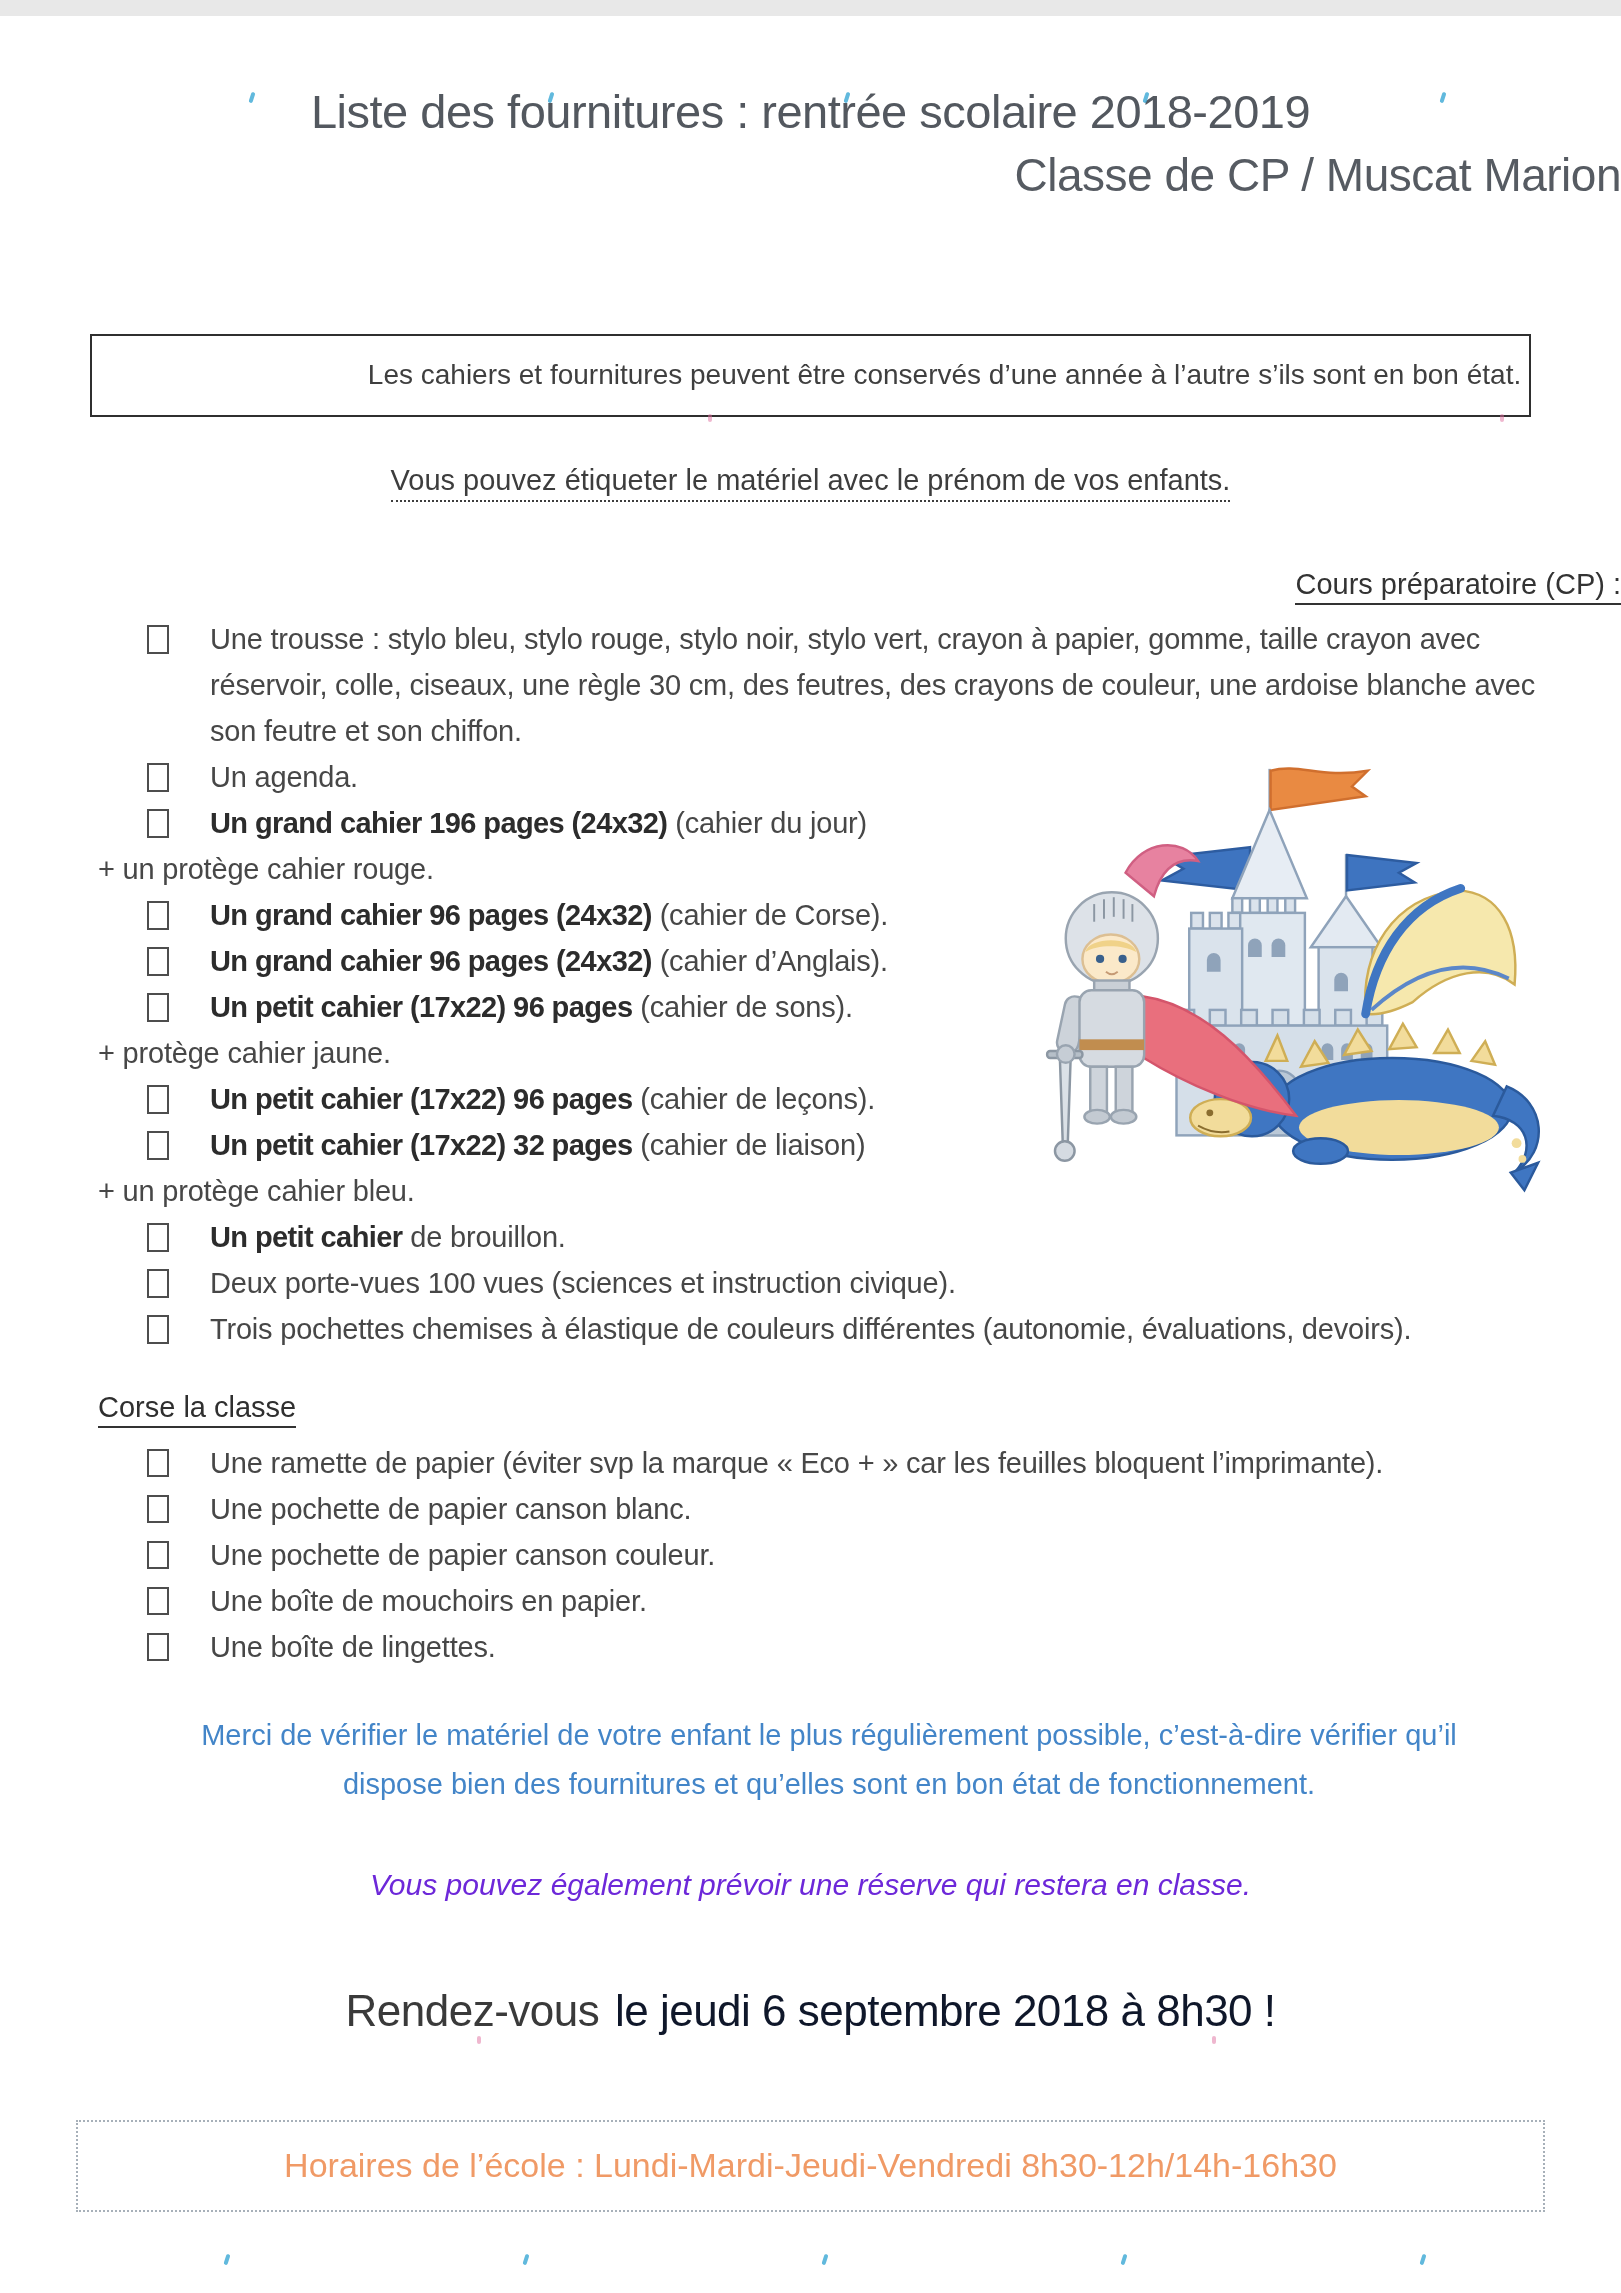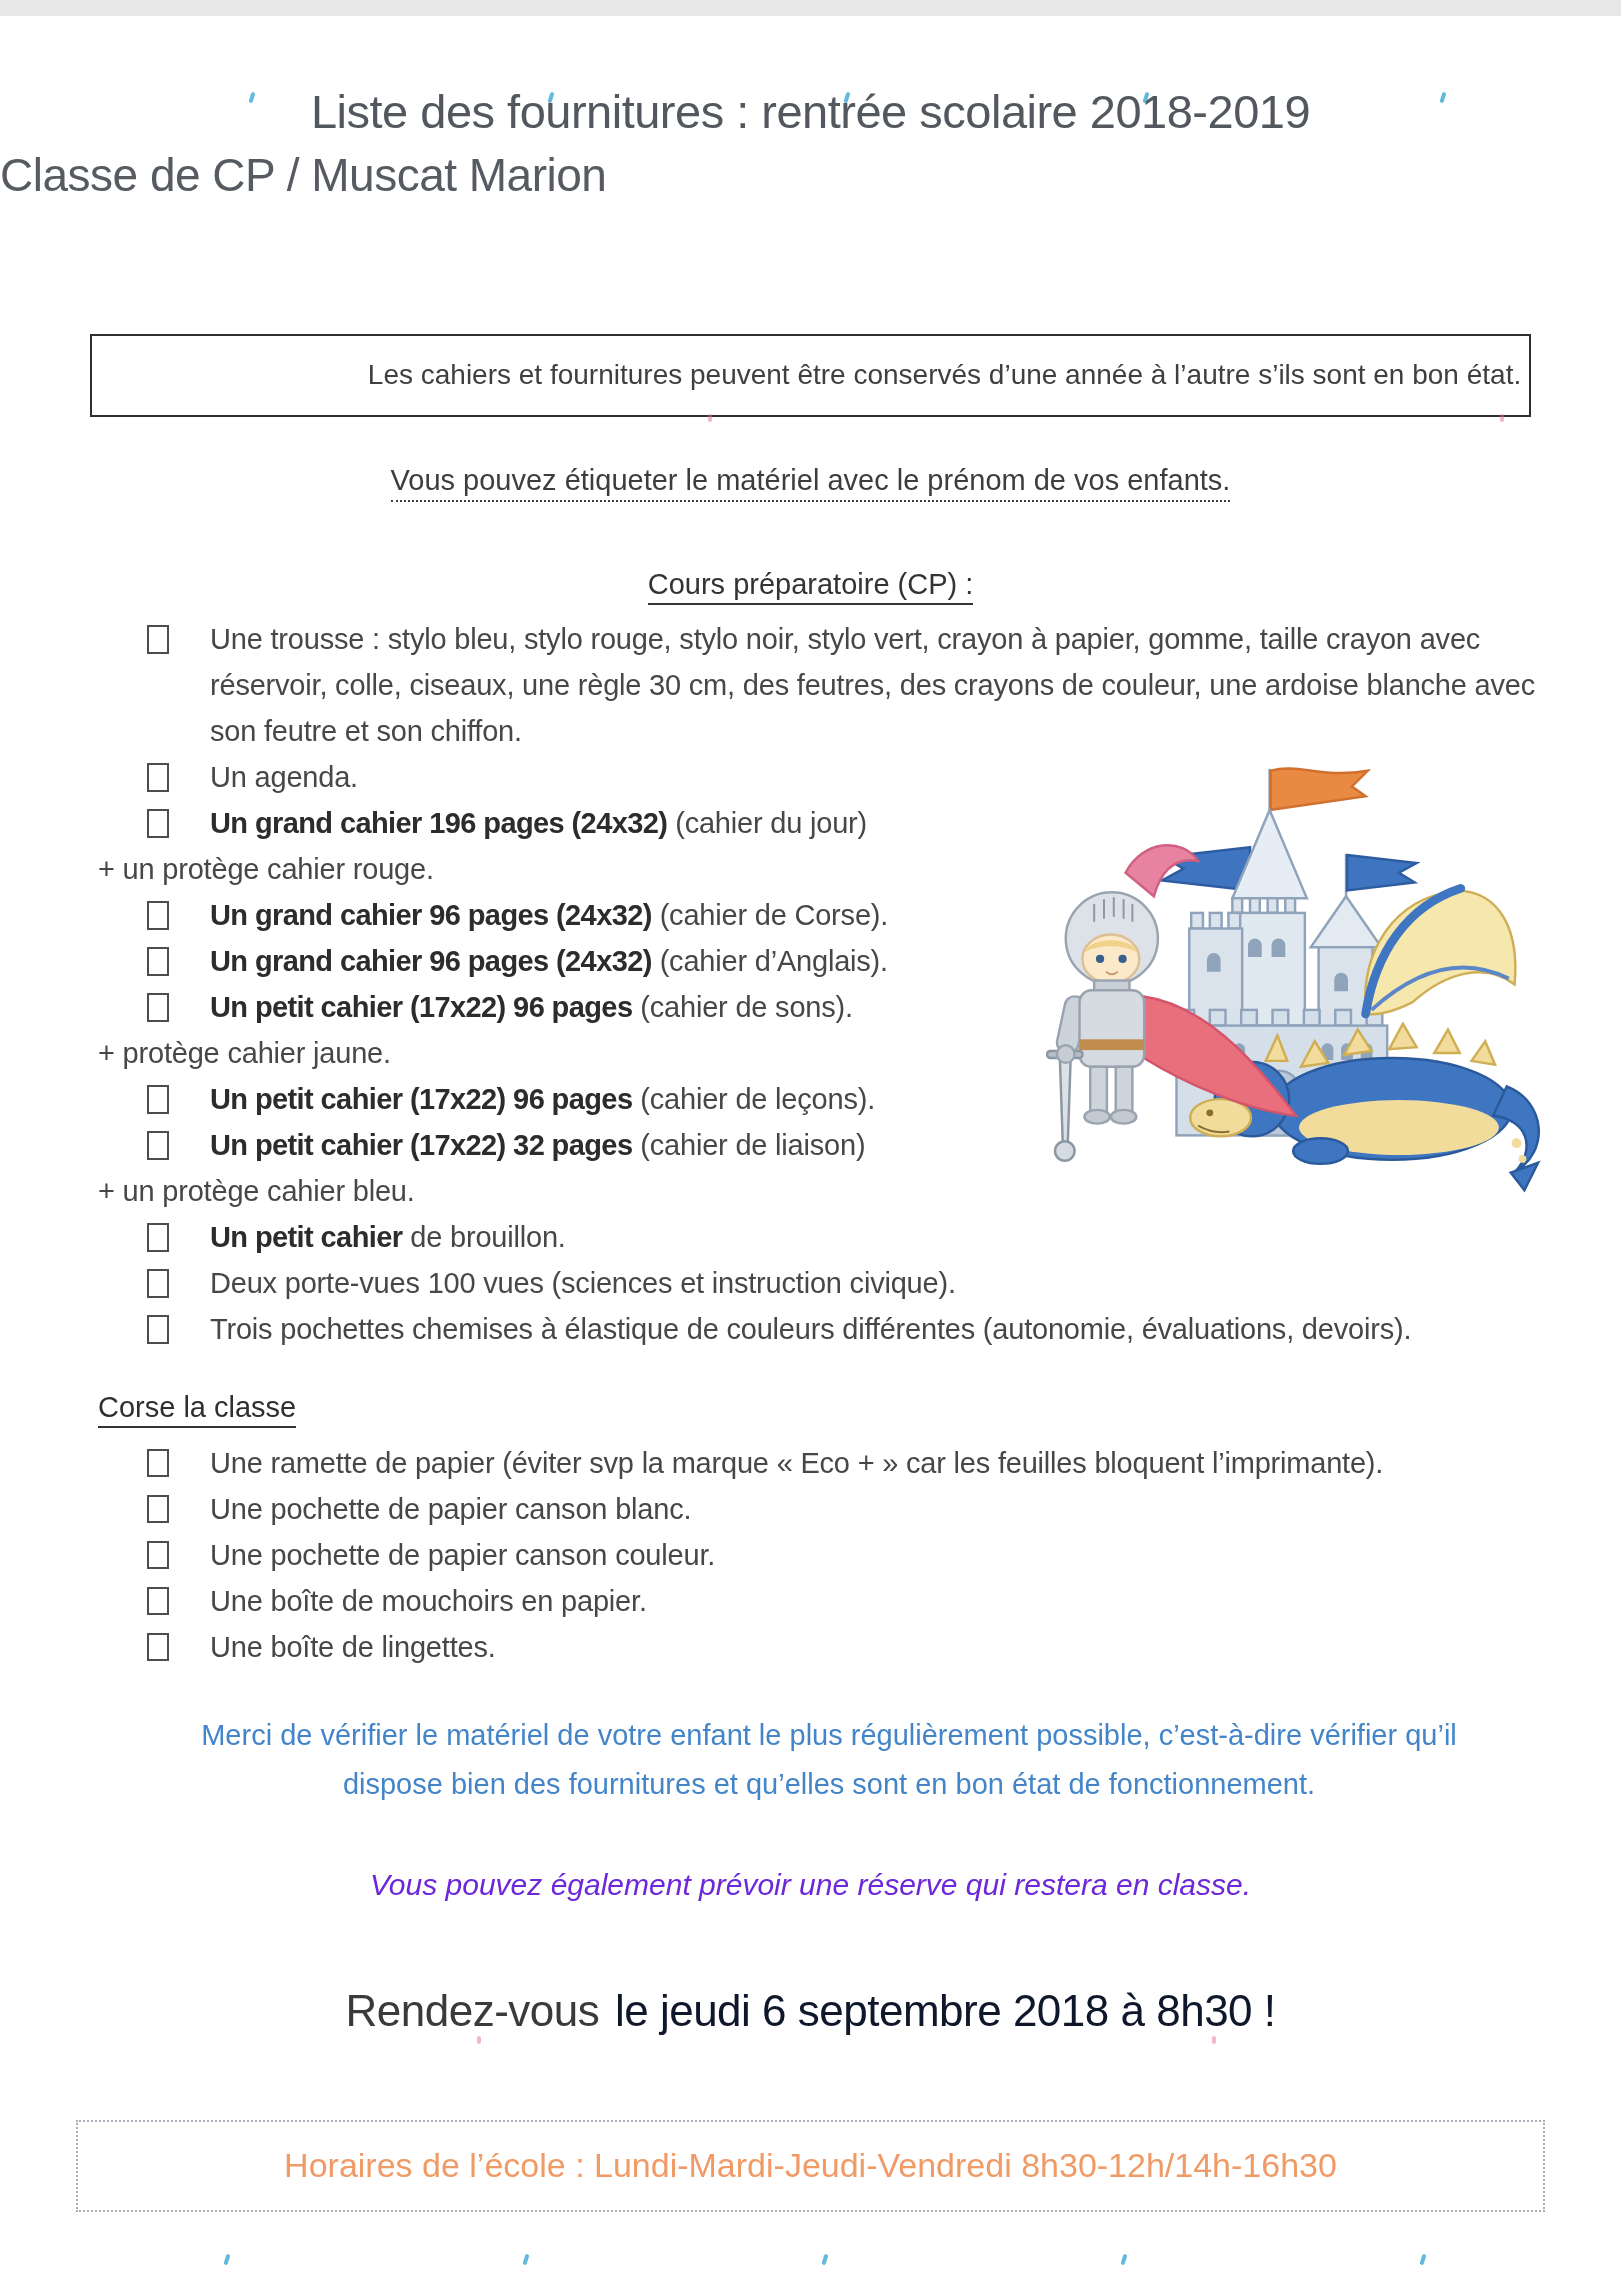--- a/index.html
+++ b/index.html
@@ -11,35 +11,35 @@
     color:#464646;
     overflow:hidden;
     margin:16px auto;
   }
   
   .title{
     padding-top:69px;text-align:center;white-space:nowrap;
     font-size:47px;line-height:53px;color:#53585f;letter-spacing:-0.5px;
   }
   .subtitle{
-    margin-top:11.8px;text-align:left;white-space:nowrap;
+    margin-top:11.8px;text-align:right;white-space:nowrap;
     font-size:46px;line-height:51px;color:#565b62;letter-spacing:-0.5px;
   }
   
   .notice-box{
     margin:133px 90px 0 90px;
     border:2.9px solid #2f2f2f;
     padding:23.5px 7.8px;
     text-align:right;white-space:nowrap;
     font-size:28px;color:#3f3f3f;
   }
   
   .etiquette{margin-top:47px;text-align:center;font-size:29px;color:#3d3d3d;white-space:nowrap;}
   .dotted-u{border-bottom:2.9px dotted #3d3d3d;padding-bottom:3.9px;}
-  .cp-heading{margin-top:71px;text-align:center;font-size:29px;color:#333;}
+  .cp-heading{margin-top:71px;text-align:right;font-size:29px;color:#333;}
   .solid-u{border-bottom:2px solid #333;padding-bottom:2.9px;}
   
   .list{
     margin:15.7px 29px 0 98px;
     font-size:29px;line-height:46px;color:#474747;letter-spacing:-0.2px;
   }
   .item{position:relative;padding-left:112px;max-width:1372px;}
   .item.plus{padding-left:0;}
   .cb{
     position:absolute;left:49px;top:8.8px;

